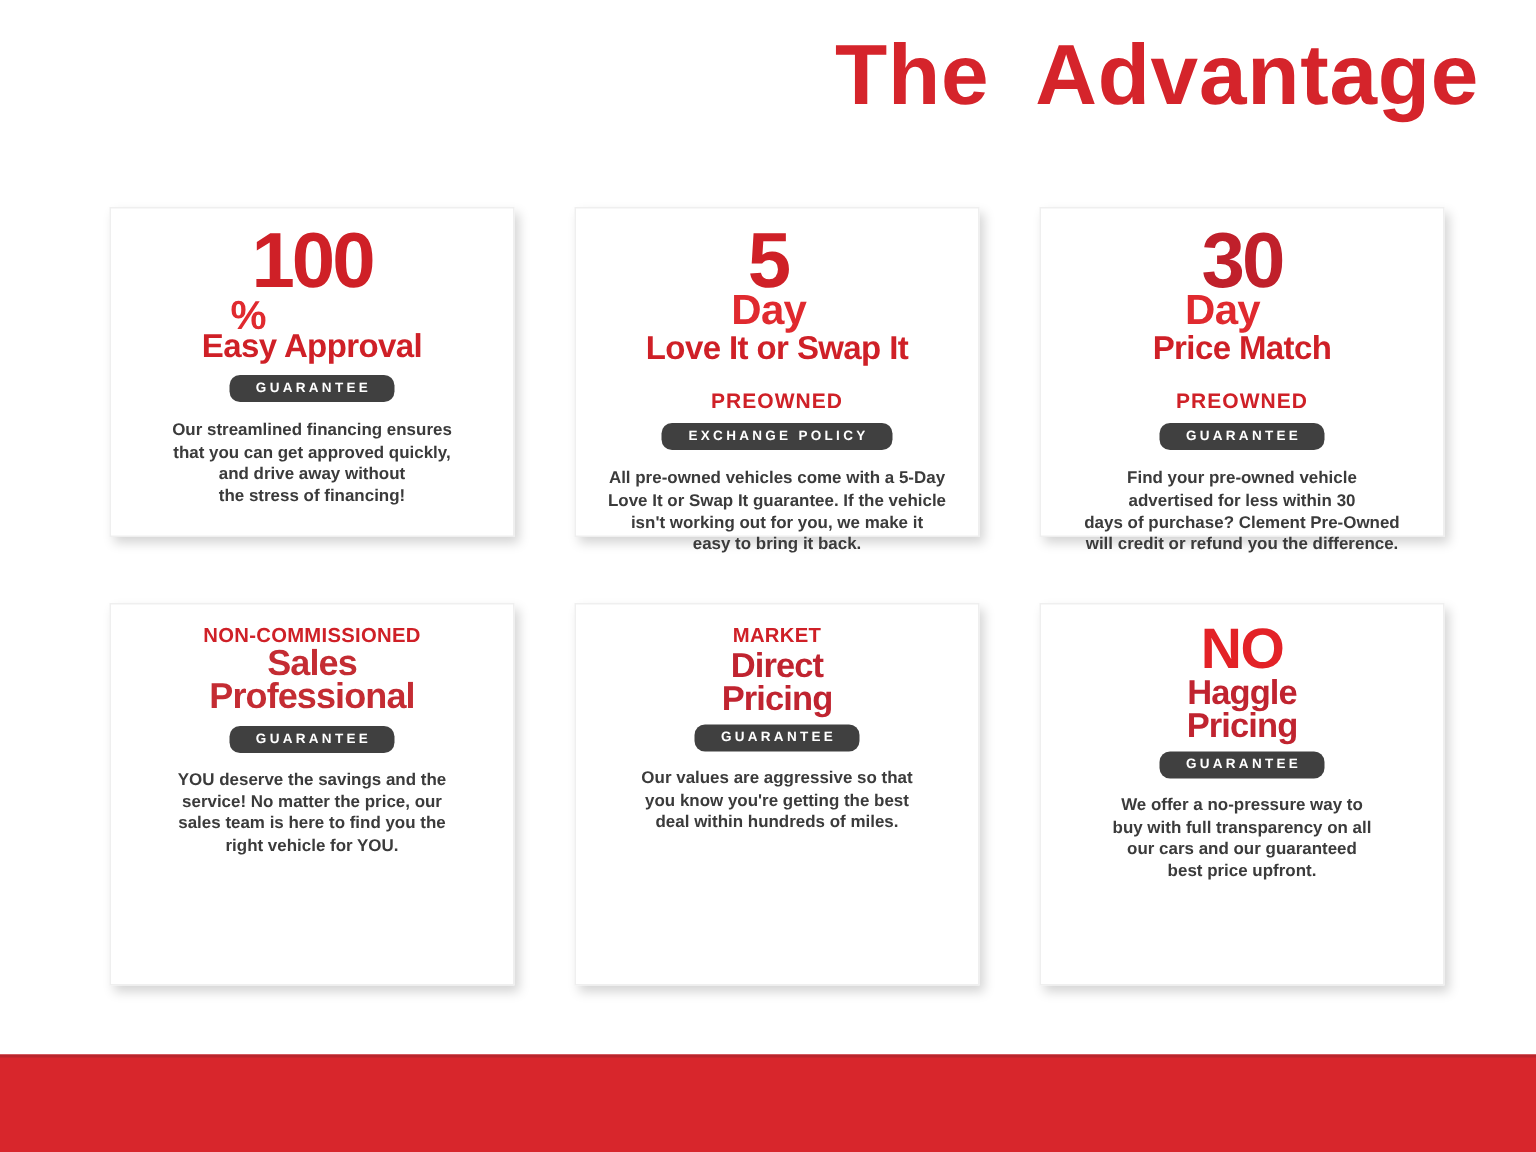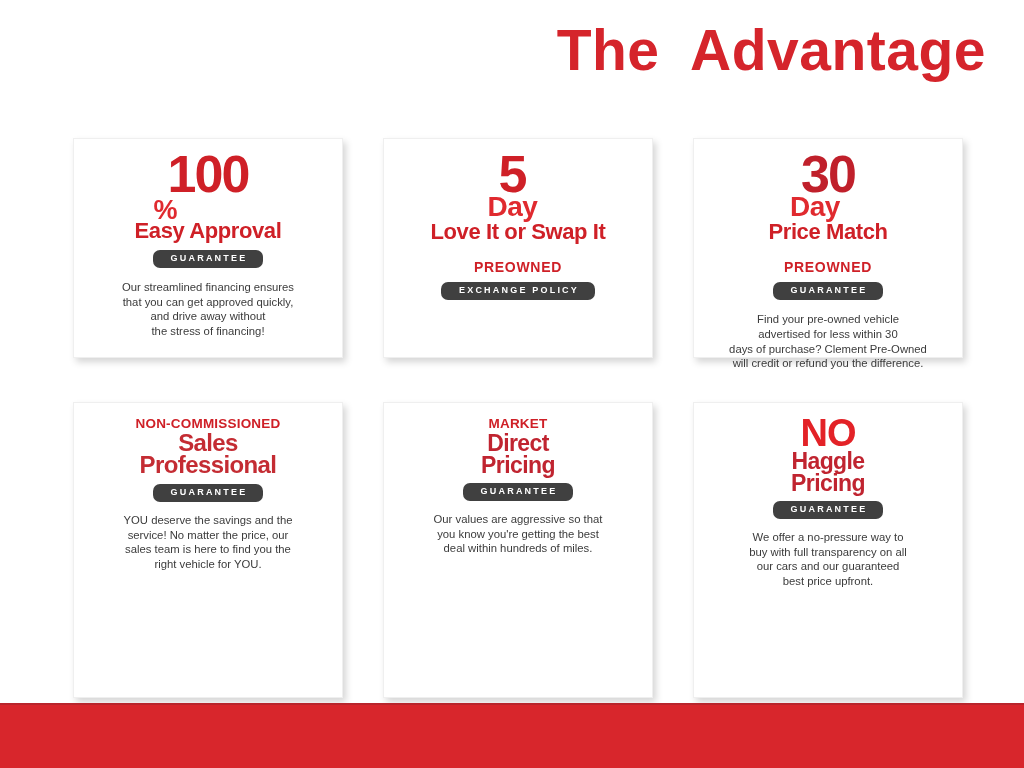--- a/index.html
+++ b/index.html
@@ -49,21 +49,21 @@
     border: 1px solid #efefef;
     box-shadow: 3px 4px 7px rgba(0,0,0,0.17);
     box-sizing: border-box;
     padding: 14px 12px 16px;
     display: flex;
     flex-direction: column;
     align-items: center;
     text-align: center;
   }
   .card.row1 { height: 220px; }
-  .card.row2 { height: 296px; }
+  .card.row2 { height: 255px; }
 
   .card-head {
     display: flex;
     flex-direction: column;
     align-items: center;
     justify-content: flex-start;
     flex: 0 0 auto;
   }
 
   
@@ -158,20 +158,21 @@
     white-space: nowrap;
   }
 
   
   .card-body {
     margin-top: 12px;
     font-size: 11.3px;
     line-height: 1.31;
     color: #3b3b3b;
     white-space: pre-line;
+    font-weight: bold;
   }
   .card.row2 .card-body { margin-top: 11px; }
 
   
   .footer-bar {
     position: absolute;
     left: 0;
     right: 0;
     bottom: 0;
     height: 63px;
@@ -206,20 +207,24 @@
   <div class="card row1">
     <div class="card-head">
       <div class="big-combo">
         <span class="big-num">5</span>
         <span class="suffix-day">Day</span>
       </div>
       <div class="line-main">Love It or Swap It</div>
       <div class="line-sub">PREOWNED</div>
       <div class="badge">EXCHANGE POLICY</div>
     </div>
+    <div class="card-body">All pre-owned vehicles come with a 5-Day
+Love It or Swap It guarantee. If the vehicle
+isn't working out for you, we make it
+easy to bring it back.</div>
   </div>
 
   <div class="card row1">
     <div class="card-head">
       <div class="big-combo">
         <span class="big-num dark">30</span>
         <span class="suffix-day">Day</span>
       </div>
       <div class="line-main">Price Match</div>
       <div class="line-sub">PREOWNED</div>

